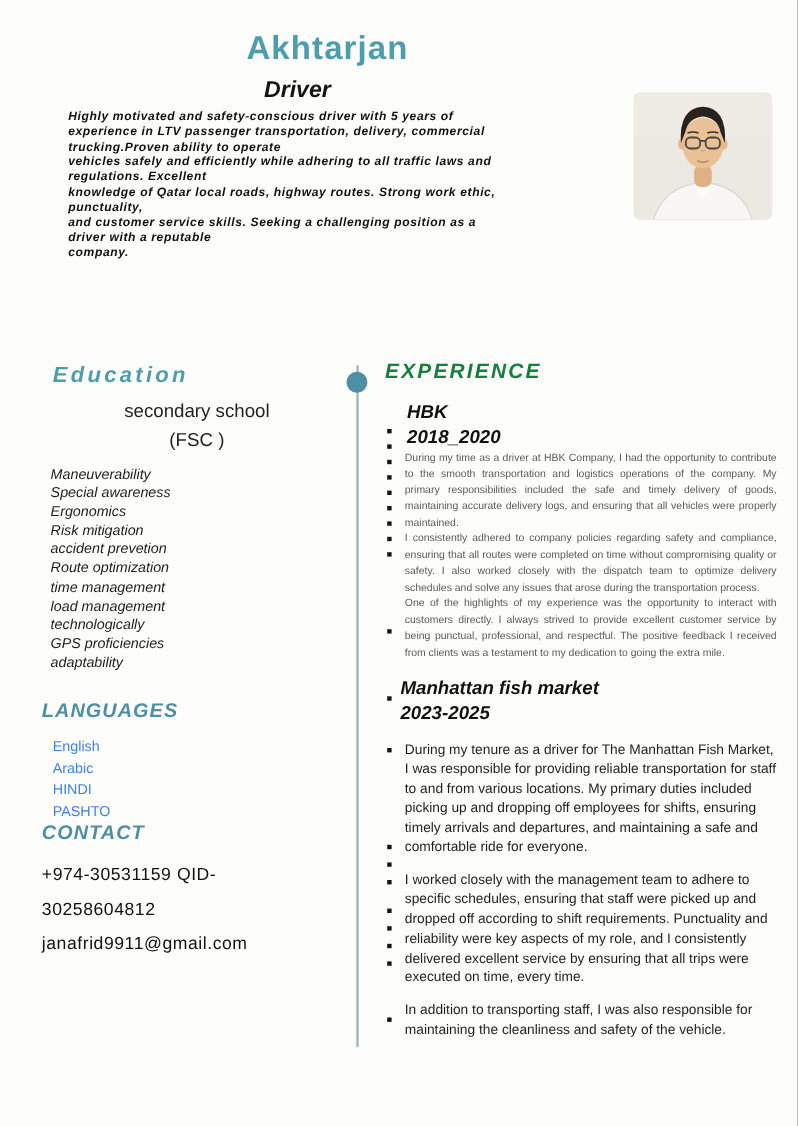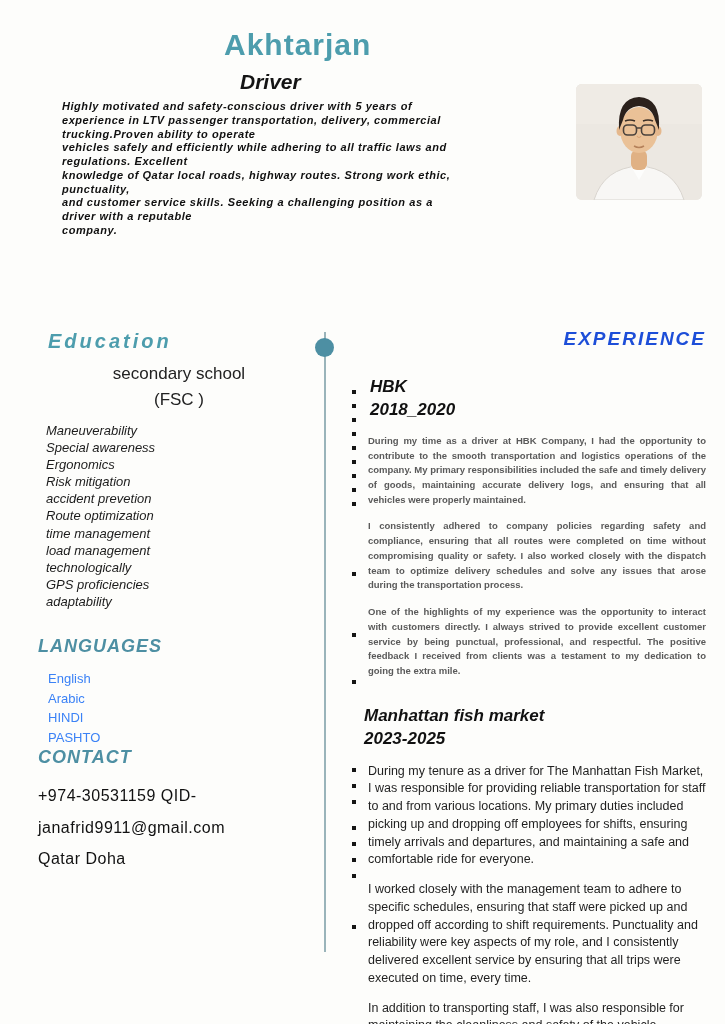--- a/index.html
+++ b/index.html
@@ -65,30 +65,30 @@
   .h-contact {
     font-size:18px; font-weight:bold; font-style:italic;
     letter-spacing:1px; color:#4d8fa3;
   }
   .contact-list { margin-top:12px; }
   .contact-line { font-size:16px; color:#111; line-height:1.95; letter-spacing:0.5px; }
   
   .right-col { position:absolute; left:350px; top:328px; width:356px; }
   .h-exp {
     font-size:19px; font-weight:bold; font-style:italic;
-    letter-spacing:2px; color:#1d4ed8;text-align:right;
-  }
-  .job-head { margin-top:26px; padding-left:20px; }
+    letter-spacing:2px; color:#15803d;
+  }
+  .job-head { margin-top:14px; padding-left:20px; }
   .job-name, .job-dates {
     font-size:17px; font-weight:bold; font-style:italic; color:#111;
     line-height:1.35;
   }
   .para-gray {
-    margin-top:12px; padding-left:18px;
-    font-size:9.5px; color:#5a5a5a; line-height:1.55; text-align:justify;font-weight:bold;
+    padding-left:18px;
+    font-size:9.5px; color:#5a5a5a; line-height:1.55; text-align:justify;
   }
   .para-dark {
     margin-top:12px; padding-left:18px;
     font-size:12.5px; color:#1f1f1f; line-height:1.42;
   }
   .job2-head { padding-left:14px; }
   .bullet {
     position:absolute; left:2px; width:4px; height:4px; background:#151515;
   }
 </style>
@@ -160,22 +160,22 @@
     <div class="lang-list">
       <div class="lang-item">English</div>
       <div class="lang-item">Arabic</div>
       <div class="lang-item">HINDI</div>
       <div class="lang-item">PASHTO</div>
     </div>
 
     <div class="h-contact">CONTACT</div>
     <div class="contact-list">
       <div class="contact-line">+974-30531159 QID-</div>
+      <div class="contact-line">30258604812</div>
       <div class="contact-line">janafrid9911@gmail.com</div>
-      <div class="contact-line">Qatar Doha</div>
     </div>
 
   </div>
 
   <div class="right-col">
 
     <div class="bullet" style="top:62px"></div>
     <div class="bullet" style="top:76px"></div>
     <div class="bullet" style="top:90px"></div>
     <div class="bullet" style="top:104px"></div>

